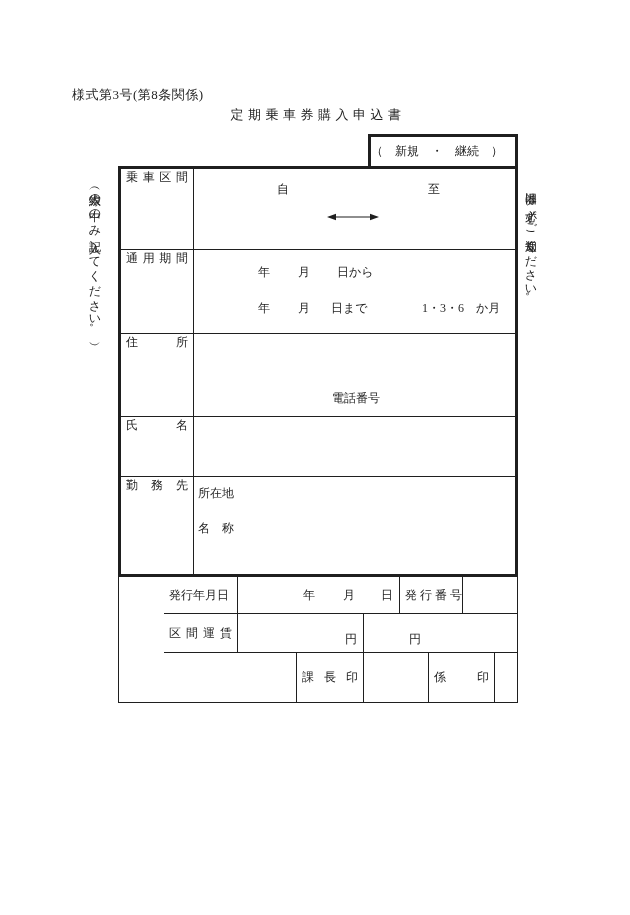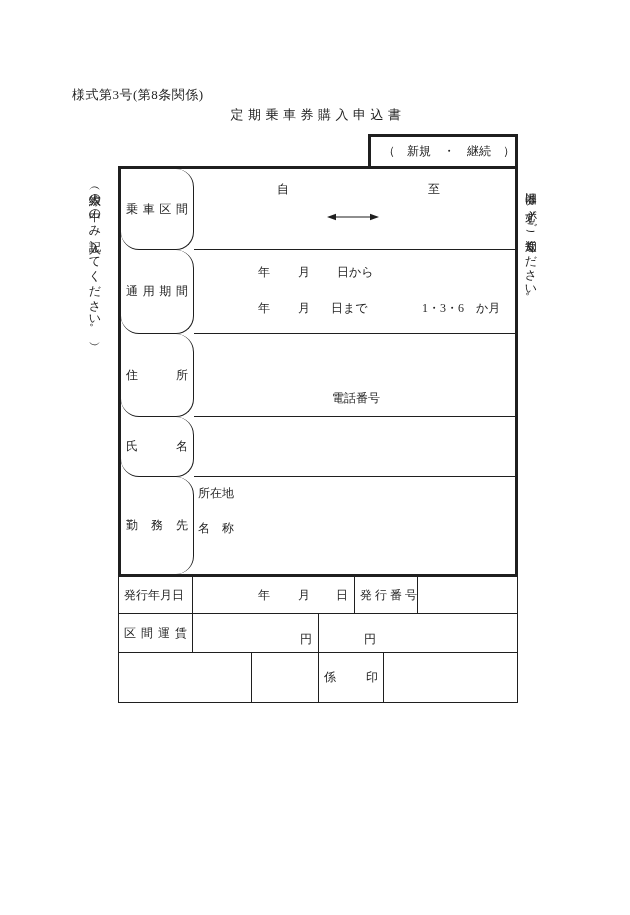--- a/index.html
+++ b/index.html
@@ -11,46 +11,46 @@
   .abs { position:absolute; }
   .form-no { left:72px; top:86px; font-size:13px; letter-spacing:0.5px; white-space:nowrap; }
   .title   { left:118px; top:106px; width:400px; text-align:center; font-size:13px; letter-spacing:4.5px; white-space:nowrap; }
   .vnote   { writing-mode:vertical-rl; font-size:12px; letter-spacing:1px; white-space:nowrap; }
   .vnote-left  { left:86px;  top:183px; }
   .vnote-right { left:522px; top:183px; }
 
   .type-box {
     left:368px; top:134px; width:150px; height:32px; box-sizing:border-box;
     border:3px solid #1f1f1f; border-bottom:none;
-    display:flex; align-items:center; justify-content:flex-end;
+    display:flex; align-items:center; justify-content:flex-start;
     font-size:12px; white-space:nowrap;
   }
 
   .main-box {
     left:118px; top:166px; width:400px; height:411px; box-sizing:border-box;
     border:3px solid #1f1f1f;
     display:grid; grid-template-columns:73px 1fr;
     grid-template-rows:81px 84px 83px 60px 1fr;
   }
   .main-box > div { box-sizing:border-box; }
 
   .lblcell { border-right:1px solid #1f1f1f; border-bottom:1px solid #1f1f1f;
-             display:flex; align-items:center; font-size:12px;border-radius:18px; }
+             display:flex; align-items:flex-start; font-size:12px; }
   .cntcell { border-bottom:1px solid #1f1f1f; position:relative; font-size:12px; }
   .norb    { border-bottom:none !important; }
 
   .j { display:block; width:100%; padding:0 5px; box-sizing:border-box;
        text-align:justify; text-align-last:justify; white-space:nowrap; }
   .j-tight { text-align:left; text-align-last:left; letter-spacing:0; }
 
   .ph { position:absolute; font-size:12px; white-space:nowrap; line-height:1.2; }
 
   .office-box {
     left:118px; top:577px; width:400px; height:126px; box-sizing:border-box;
-    border:1px solid #1f1f1f; border-top:none;
+    border:1px solid #1f1f1f; border-top:none;padding-left:45px;
   }
   .orow { display:grid; box-sizing:border-box; border-bottom:1px solid #1f1f1f; }
   .orow:last-child { border-bottom:none; }
   .orow > div { box-sizing:border-box; border-right:1px solid #1f1f1f;
                 position:relative; font-size:12px; }
   .orow > div:last-child { border-right:none; }
   .row-a { grid-template-columns:74px 162px 63px 1fr; height:37px; }
   .row-b { grid-template-columns:74px 126px 65px 1fr; height:39px; }
   .row-c { grid-template-columns:133px 67px 65px 66px 1fr; height:49px; }
   .ocell-lbl { display:flex; align-items:center; }
@@ -148,20 +148,23 @@
       <div>
         <span class="yen" style="right:6px;">円</span>
       </div>
       <div>
         <span class="yen" style="right:8px;">円</span>
       </div>
     </div>
 
     <div class="orow row-c">
       <div></div>
+      <div class="ocell-lbl">
+        <span class="j">課 長 印</span>
+      </div>
       <div></div>
       <div class="ocell-lbl">
         <span class="j">係　　印</span>
       </div>
       <div></div>
     </div>
   </div>
 
 </div>
 

